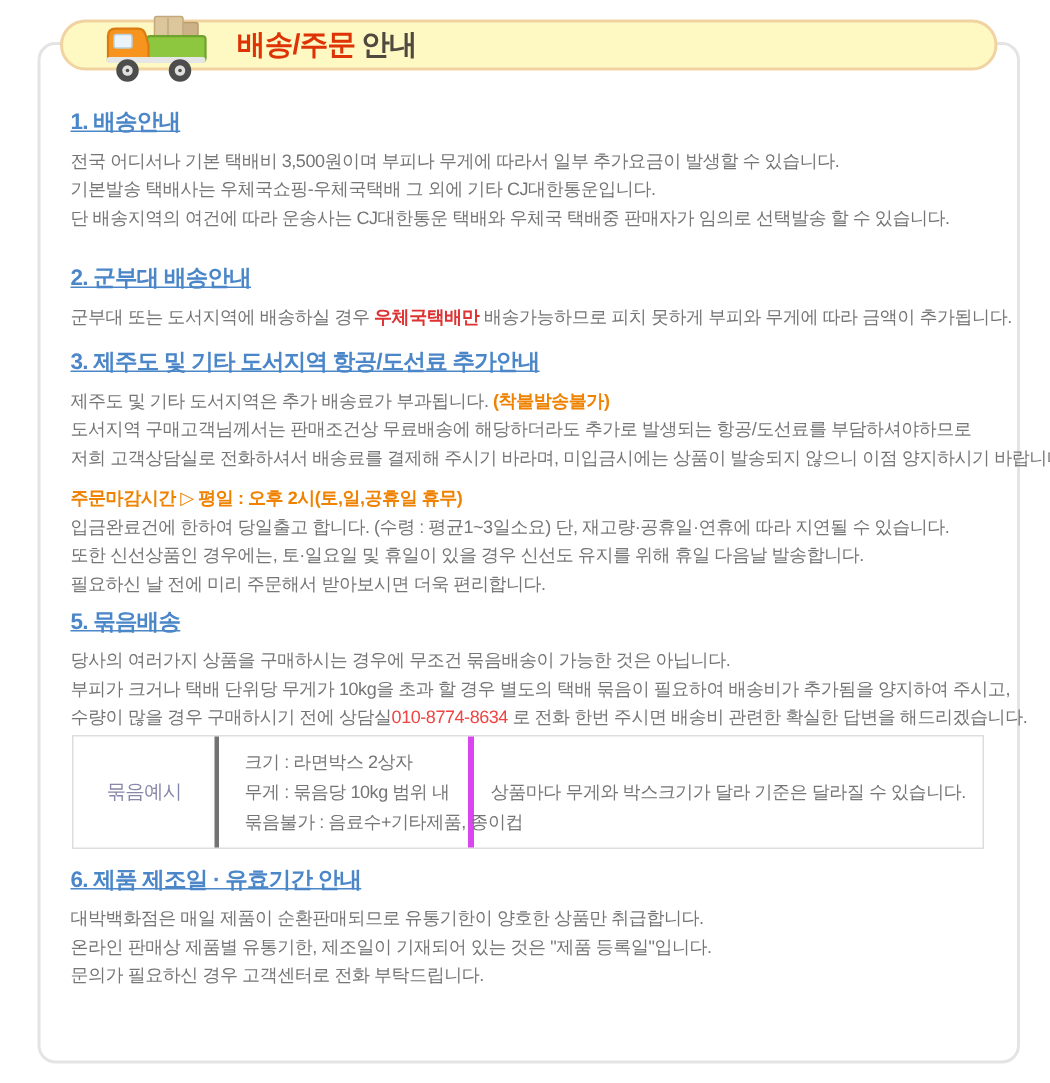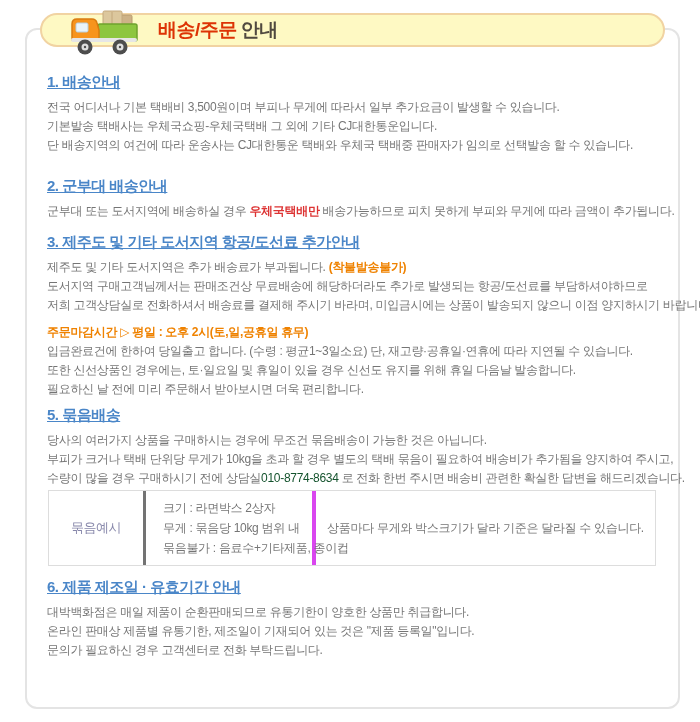--- a/index.html
+++ b/index.html
@@ -66,21 +66,21 @@
   .sec-s6 { margin-top: 12px; }
 
   .line {
     margin: 0; padding: 0;
     font-size: 12px;
     line-height: 19px;
     color: #757575;
     letter-spacing: -0.3px;
     white-space: nowrap;
   }
-  .t-red { color: #14532d; }
+  .t-red { color: #ef4444; }
   .t-red-bold { color: #dd3333; font-weight: bold; }
   .t-orange-bold { color: #ef8200; font-weight: bold; }
 
   .bundle-table {
     display: flex;
     align-items: stretch;
     box-sizing: border-box;
     margin: 2px 2px 0 1px;
     border: 1px solid #dddddd;
     height: 76px;

